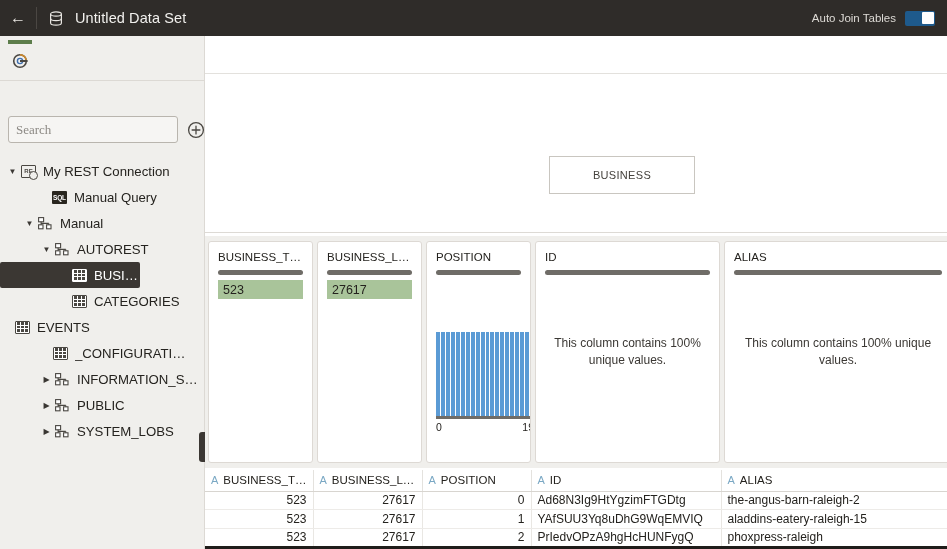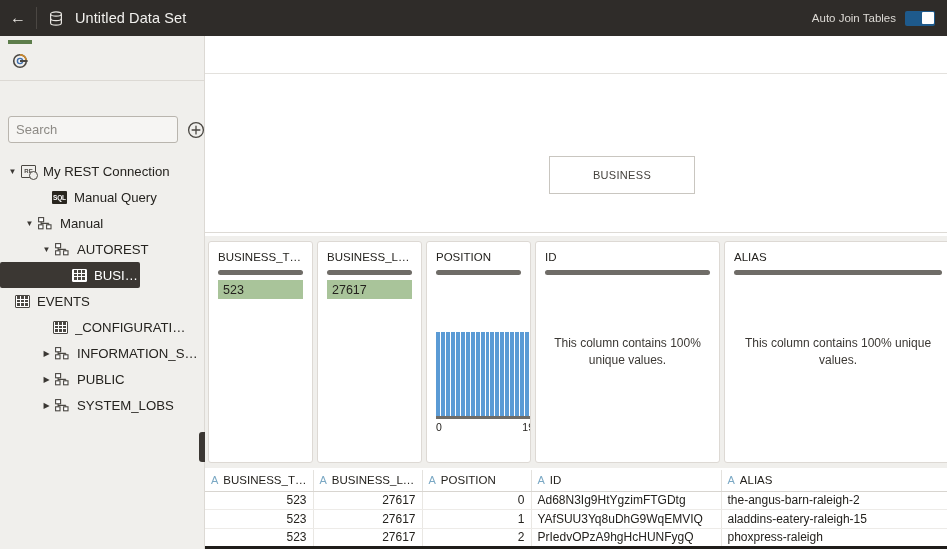--- a/index.html
+++ b/index.html
@@ -47,21 +47,21 @@
   }
   .accent-bar { position: absolute; left: 8px; top: 4px; width: 24px; height: 4px; background: #5d7d4b; }
   .refresh-row { position: absolute; left: 0; top: 12px; width: 205px; height: 28px; }
   .refresh-icon { position: absolute; left: 9px; top: 2px; width: 22px; height: 22px; }
   .sidebar-sep { position: absolute; left: 0; top: 44px; width: 205px; height: 1px; background: #dcd9d4; }
 
   .search-row { position: absolute; left: 0; top: 80px; width: 205px; height: 28px; }
   .search-input {
     position: absolute; left: 8px; top: 0; width: 170px; height: 27px;
     border: 1px solid #b9b5ae; border-radius: 3px; background: #f6f5f3;
-    font-family: Liberation Sans, sans-serif; font-size: 13px; color: #4d7c0f;
+    font-family: Liberation Serif, serif; font-size: 13px; color: #4d7c0f;
     padding: 0 7px; outline: none;
   }
   .search-input::placeholder { color: #8d8a85; }
   .add-btn {
     position: absolute; left: 186px; top: 4px; width: 19px; height: 19px;
     display: flex; align-items: center; justify-content: center;
   }
 
   .tree { position: absolute; left: 0; top: 122px; width: 205px; }
   .tnode {
@@ -261,20 +261,37 @@
               <i></i>
               <i></i>
               <i></i>
               <i></i>
               <i></i>
               <i></i>
               <i></i>
             </div>
           </div>
           <div class="tlabel">BUSINESS</div>
+        </div>
+        <div class="tnode" style="padding-left: 57px;">
+          <div class="twist spacer">▶</div>
+          <div class="tico">
+            <div class="ico-table">
+              <i></i>
+              <i></i>
+              <i></i>
+              <i></i>
+              <i></i>
+              <i></i>
+              <i></i>
+              <i></i>
+              <i></i>
+            </div>
+          </div>
+          <div class="tlabel">CATEGORIES</div>
         </div>
         <div class="tnode" style="">
           <div class="twist spacer">▶</div>
           <div class="tico">
             <div class="ico-table">
               <i></i>
               <i></i>
               <i></i>
               <i></i>
               <i></i>

